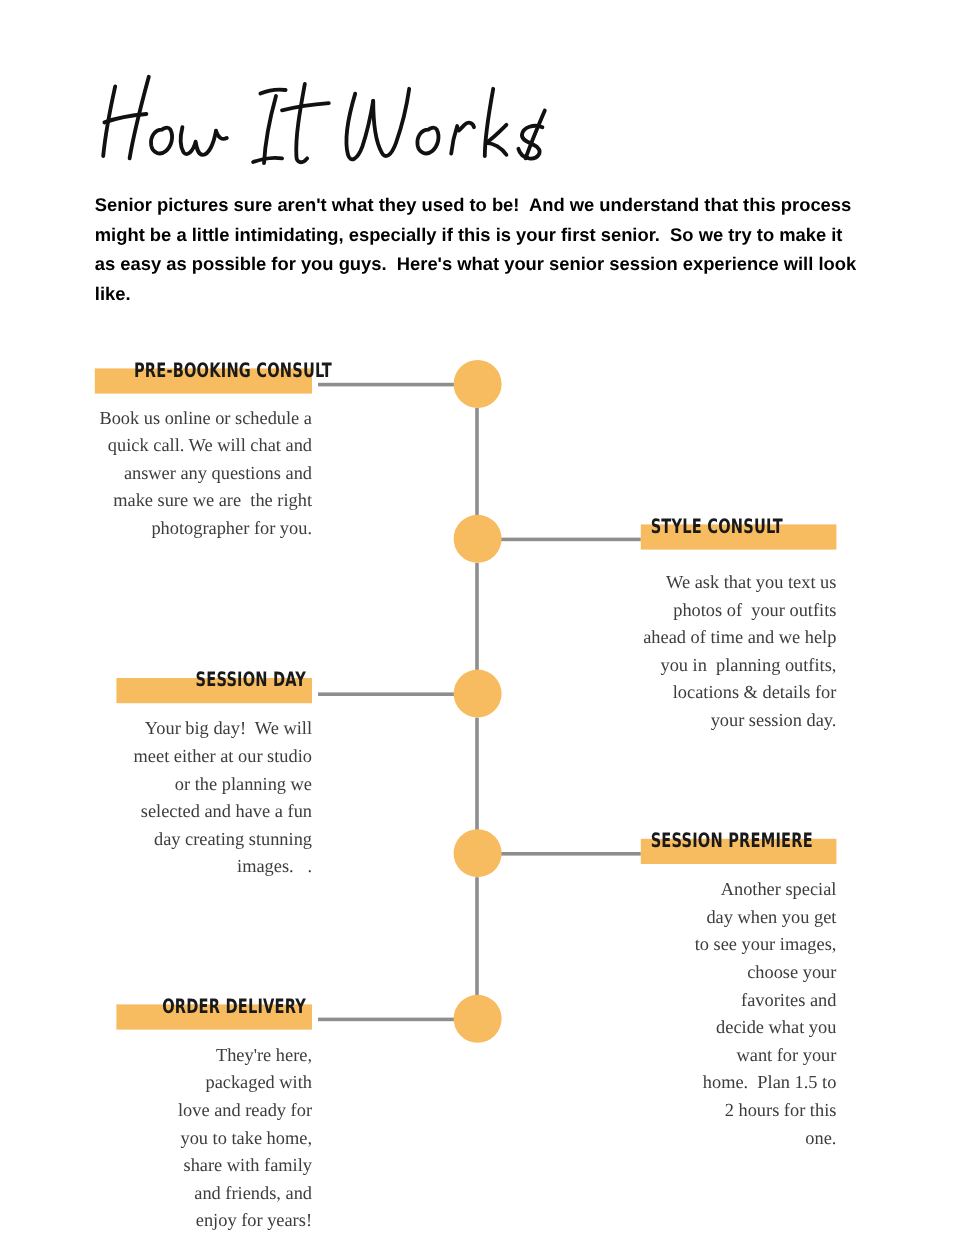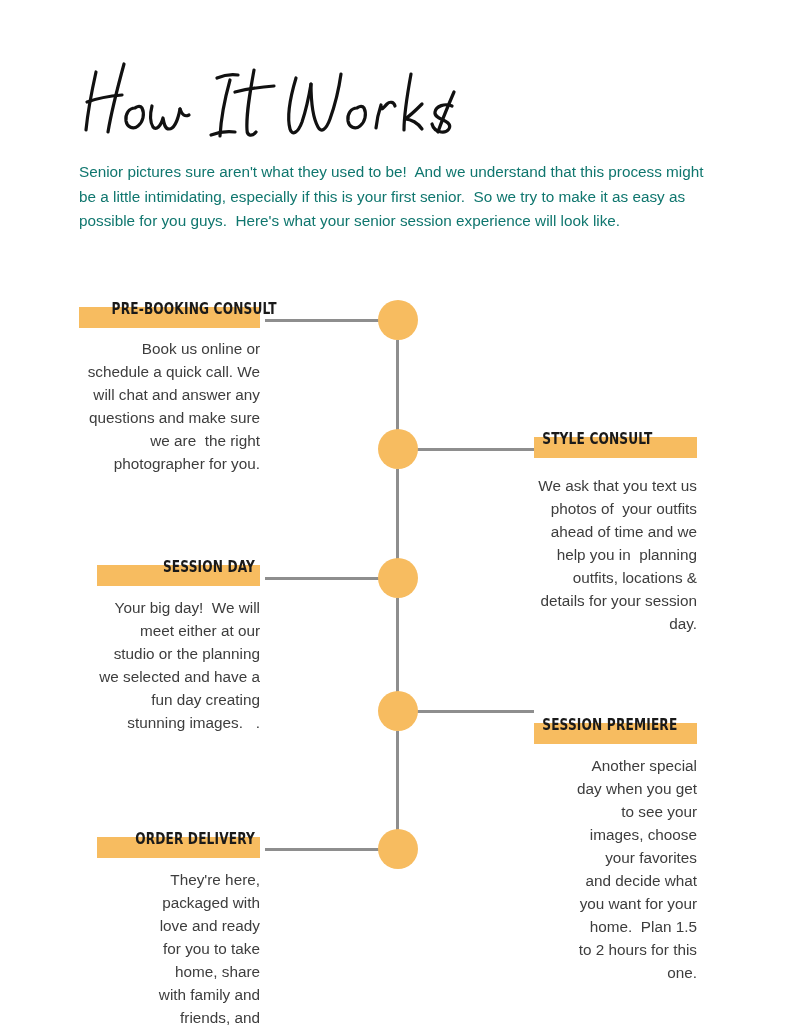--- a/index.html
+++ b/index.html
@@ -34,23 +34,24 @@
   }
   .page-title svg { display: block; }
 
   .intro {
     position: absolute;
     left: 79px;
     top: 160px;
     width: 640px;
     font-size: 15.3px;
     line-height: 24.6px;
-    color: #0f766e;
+    color: #000000;
     text-align: left;
     white-space: pre-wrap;
+    font-weight: bold;
   }
 
   
   .timeline {
     position: absolute;
     left: 0;
     top: 0;
     width: 796px;
     height: 1030px;
     pointer-events: none;
@@ -106,35 +107,36 @@
     white-space: nowrap;
   }
   .step.left .step-label { transform-origin: right center; text-align: right; padding-right: 6px; box-sizing: border-box; }
   .step.right .step-label { transform-origin: left center; text-align: left; padding-left: 10px; box-sizing: border-box; }
 
   .step-body {
     font-size: 15.3px;
     line-height: 23px;
     color: #3d3d3d;
     white-space: pre-wrap;
+    font-family: Liberation Serif, serif;
   }
   .step.left .step-body { text-align: right; }
   .step.right .step-body { text-align: right; }
 
   
   #step-0 { left: 79px;  top: 298px; width: 181px; }
   #step-0 .step-body { margin-top: 11px; }
 
   #step-1 { left: 534px; top: 428px; width: 163px; }
   #step-1 .step-body { margin-top: 18px; }
 
   #step-2 { left: 97px;  top: 556px; width: 163px; }
   #step-2 .step-body { margin-top: 12px; }
 
-  #step-3 { left: 534px; top: 714px; width: 163px; }
+  #step-3 { left: 534px; top: 690px; width: 163px; }
   #step-3 .step-body { margin-top: 12px; margin-left: 42px; }
 
   #step-4 { left: 97px;  top: 828px; width: 163px; }
   #step-4 .step-body { margin-top: 12px; margin-left: 48px; }
 </style>
 </head>
 <body>
 
 <div class="page-title">
   <svg width="470" height="90" viewBox="0 0 470 90" xmlns="http://www.w3.org/2000/svg">

